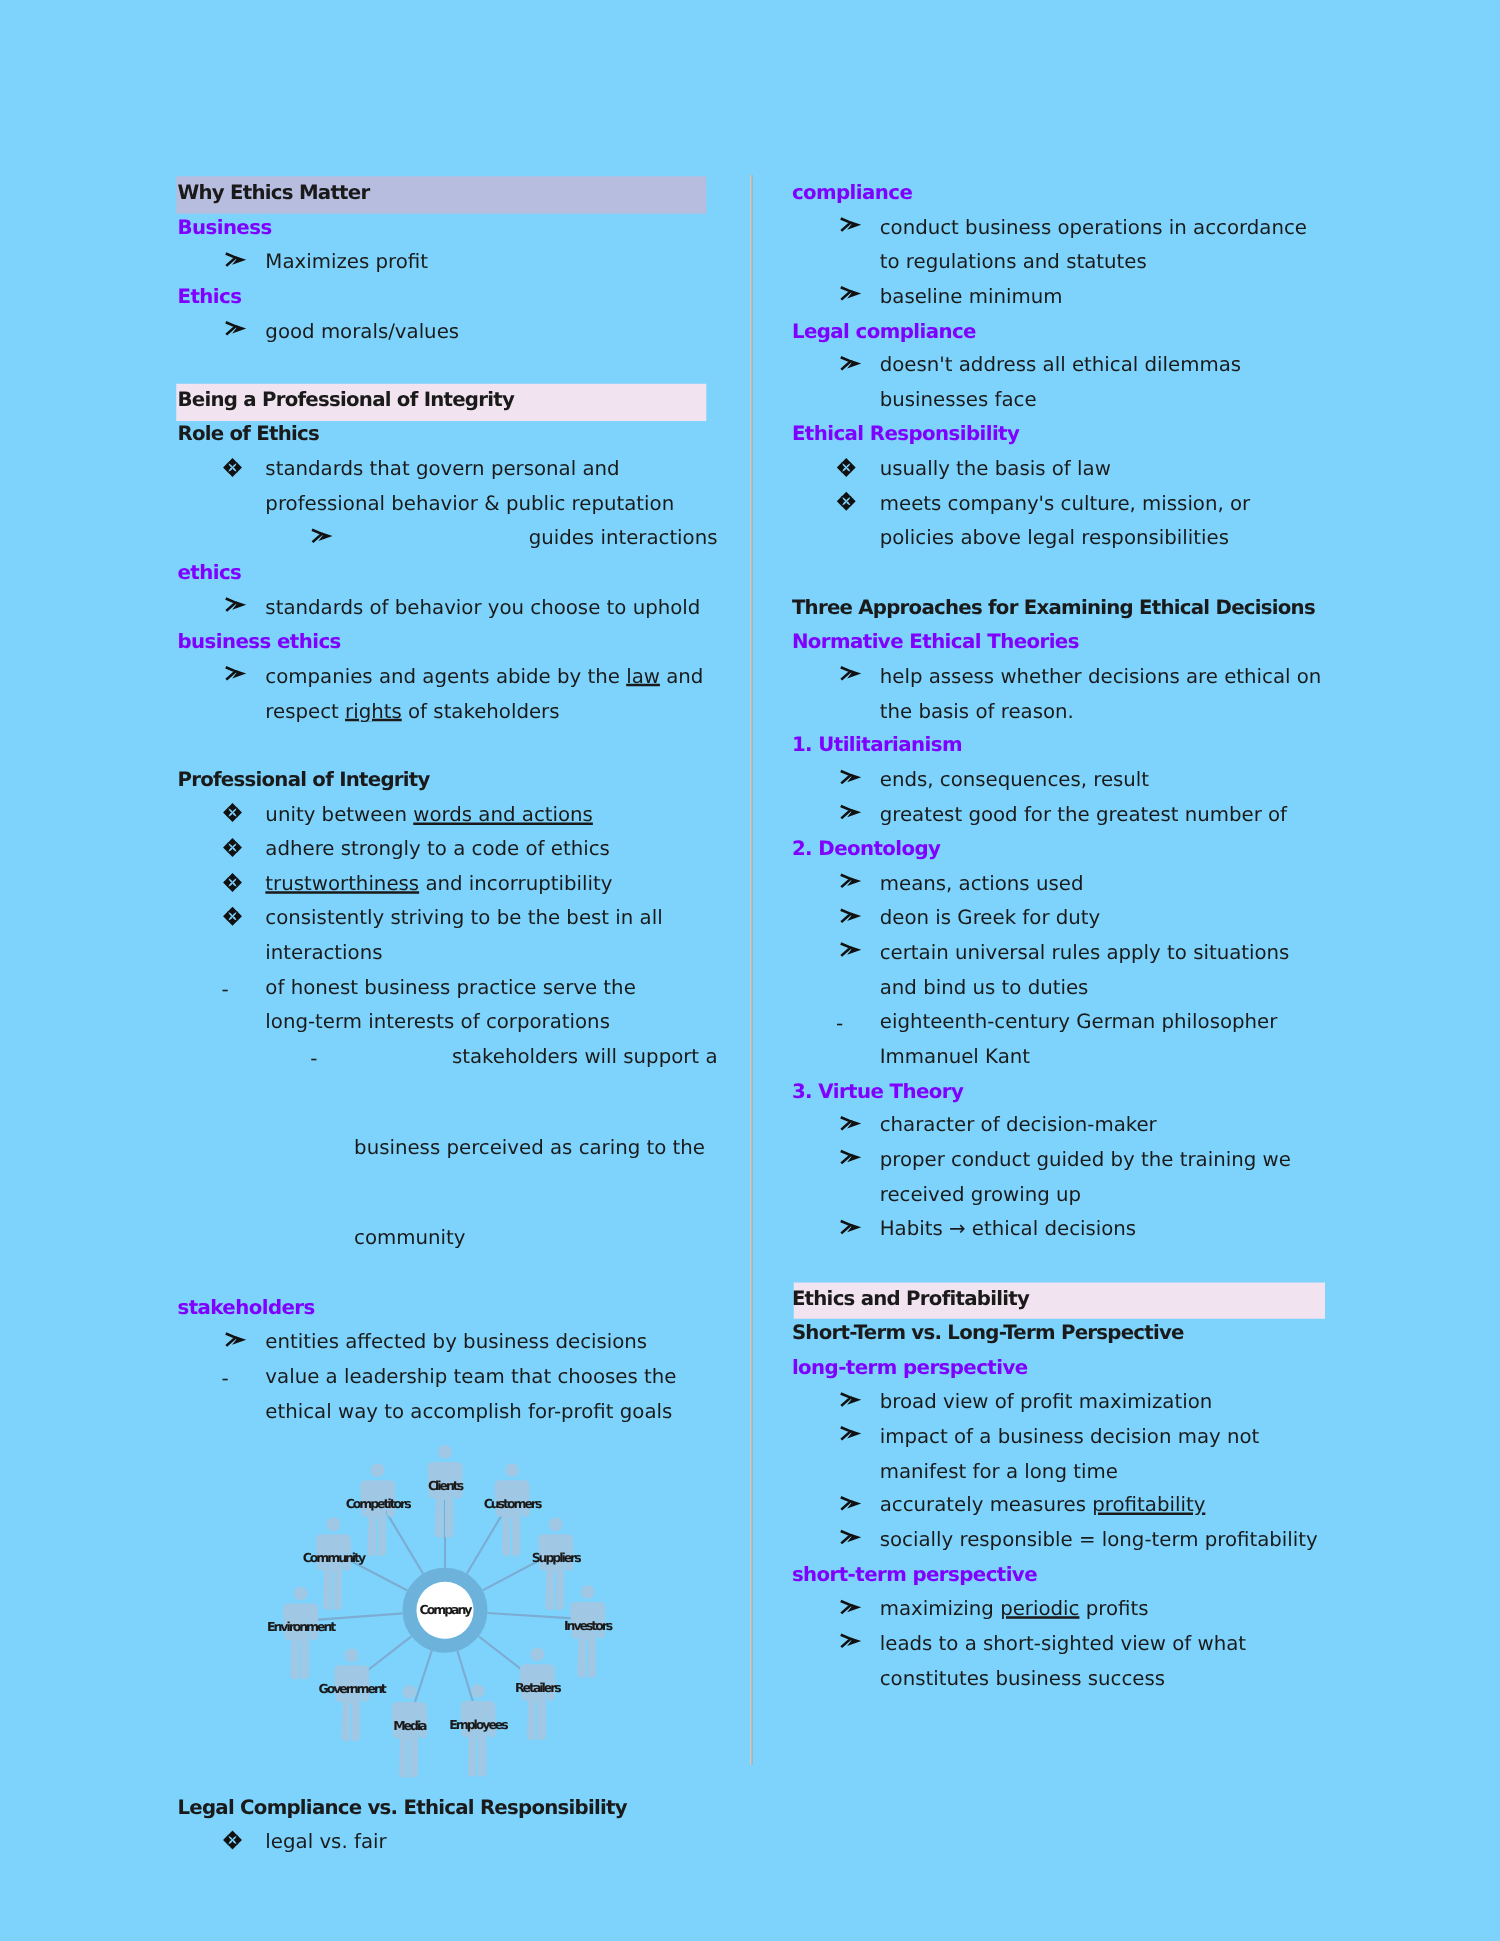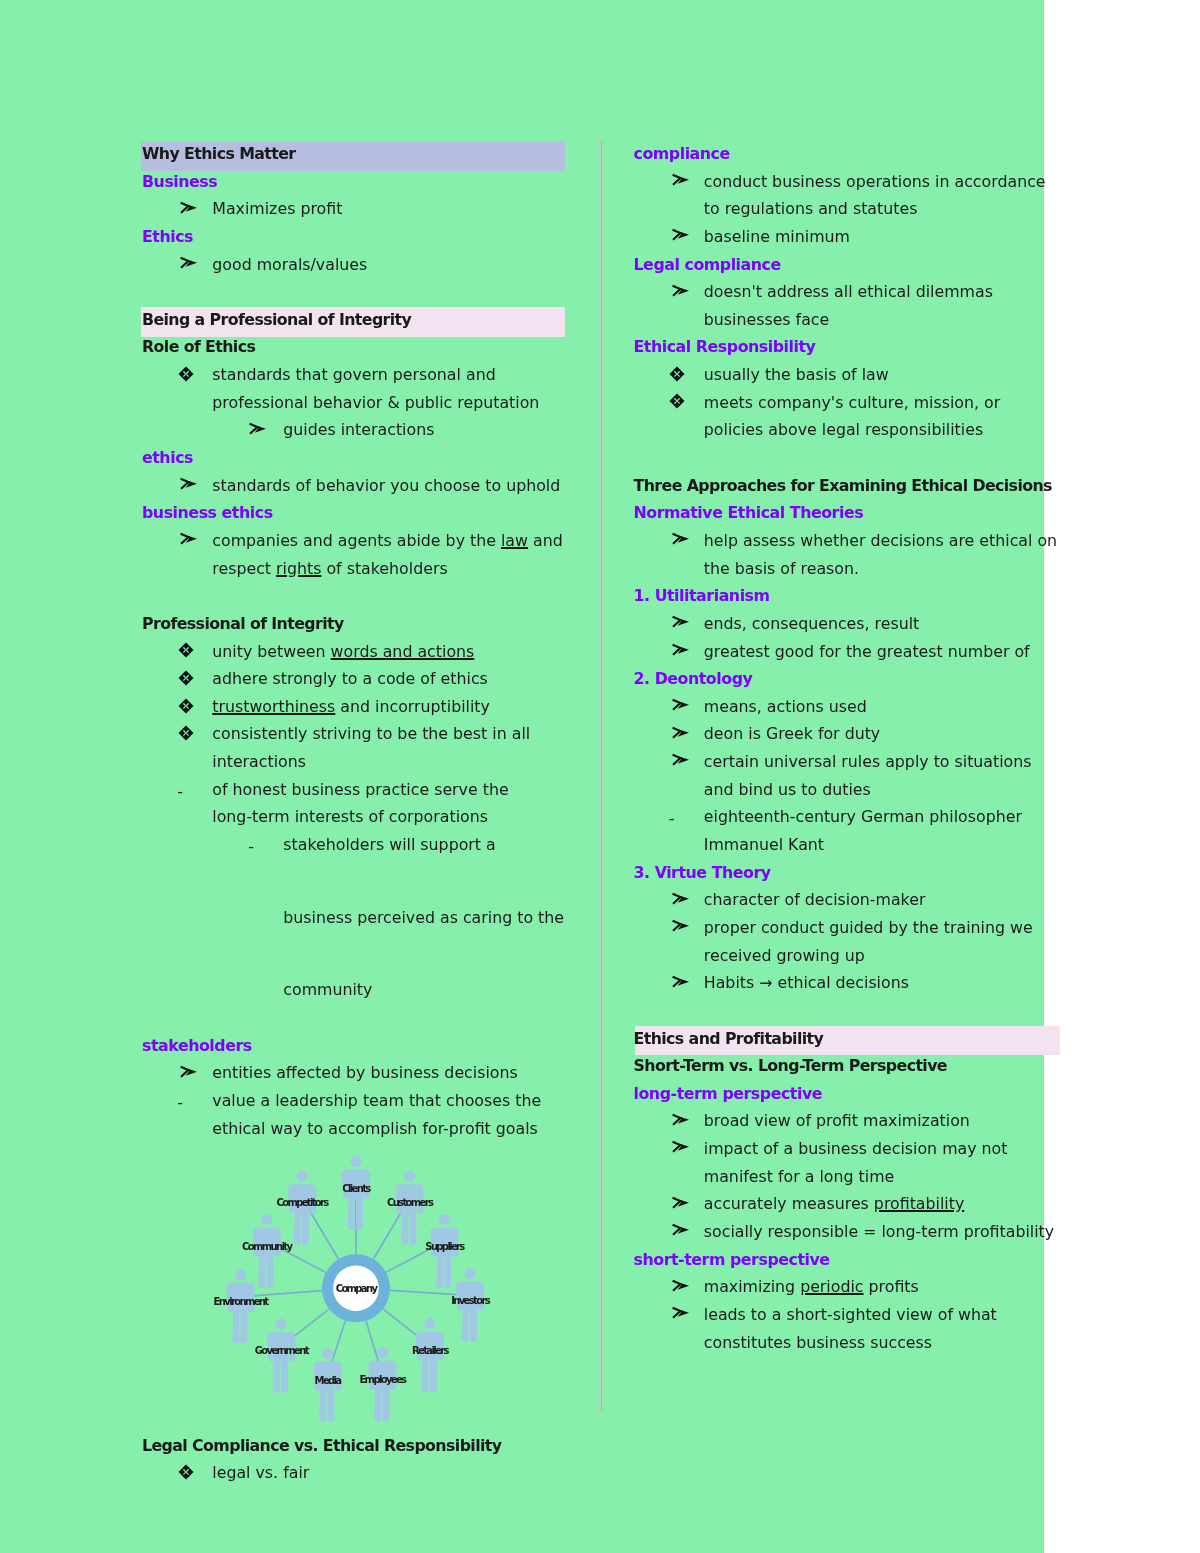--- a/index.html
+++ b/index.html
@@ -1,40 +1,40 @@
 <!DOCTYPE html>
 <html><head>
 <meta charset="utf-8">
 <title>Business Ethics Study Notes</title>
 <style>
   html,body{margin:0;padding:0;background:#ffffff;}
   body{width:1200px;height:1553px;position:relative;overflow:hidden;
        font-family:"DejaVu Sans",sans-serif;color:#1a1a1a;}
-  .page{position:absolute;left:0;top:0;width:1044px;height:1553px;background:#86efac;}
+  .page{position:absolute;left:0;top:0;width:1200px;height:1553px;background:#7dd3fc;}
   .divider{position:absolute;left:600px;top:140px;width:2px;height:1272px;
            background:linear-gradient(to right,#d6d6d6,#a5a5a5);}
   .col{position:absolute;top:140px;}
   .col-left{left:142px;width:432px;}
   .col-right{left:633.5px;width:432px;}
   .line{transform:translateZ(0);height:27.65px;line-height:27.65px;font-size:15.8px;letter-spacing:0px;
         white-space:nowrap;position:relative;}
   .line.head,.line.hl{font-weight:700;letter-spacing:-0.6px;}
   .hl-bg{position:absolute;left:-1px;top:1.1px;height:29.7px;width:424.3px;z-index:0;}
   .col-right .hl-bg{width:425.4px;left:1.5px;}
   .hl-blue{background:#b7bddf;}
   .hl-pink{background:#f1e4f0;}
   .txt{position:relative;z-index:1;}
   .line.term{color:#8000ff;font-weight:700;letter-spacing:-0.45px;}
   .bul{position:absolute;left:37px;top:0;width:20px;height:27.65px;}
   .bul svg{position:absolute;left:0;top:5.3px;}
   .line.b2 .bul{left:105.5px;}
   .dashmark{position:absolute;left:35.3px;top:2px;line-height:27.65px;font-size:16px;}
   .line.b2 .dashmark{left:106.3px;}
   .btxt{padding-left:70.3px;display:block;}
-  .line.b2 .btxt{padding-left:141.3px;}
+  .line.b2 .btxt{padding-left:141.3px;text-align:right;}
   .ind1c{padding-left:70.3px;}
   .ind2c{padding-left:141.3px;margin-top:45px;}
   .u{text-decoration:underline;text-decoration-thickness:2px;text-underline-offset:1.4px;}
   .figblock{height:289.5px;position:relative;transform:translateZ(0);}
   .figblock svg{position:absolute;left:0;top:0;}
   .figlabel{font-family:"DejaVu Sans",sans-serif;font-size:10px;font-weight:700;fill:#1a1a1a;}
 </style>
 </head>
 <body>
 

